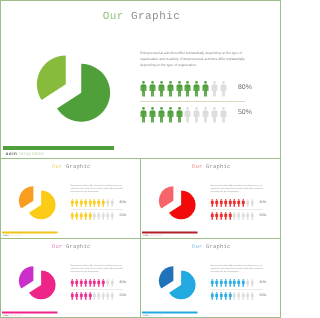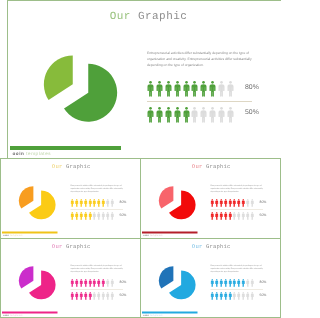--- a/index.html
+++ b/index.html
@@ -4,21 +4,21 @@
 <style>
   html,body{margin:0;padding:0;background:#ffffff;}
   body{width:281px;height:318px;overflow:hidden;
        font-family:"Liberation Sans",sans-serif;
        -webkit-font-smoothing:antialiased;text-rendering:geometricPrecision;}
   .page{position:relative;width:281px;height:318px;background:#ffffff;overflow:hidden;}
 
   
   .frame{position:absolute;box-sizing:border-box;background:#ffffff;
          border:1px solid #9dbe8a;overflow:hidden;}
-  .frame.hero{left:7px;top:0;width:281px;height:204px;}
+  .frame.hero{left:0;top:0;width:281px;height:204px;}
   .frame.t0{left:0;top:158px;width:141px;height:81px;}
   .frame.t1{left:140px;top:158px;width:141px;height:81px;}
   .frame.t2{left:0;top:238px;width:141px;height:80px;}
   .frame.t3{left:140px;top:238px;width:141px;height:80px;}
 
   
   .slide{position:absolute;left:0;top:0;width:281px;height:159px;
          transform-origin:0 0;}
   .slide.half{transform:scale(0.5);}
 

